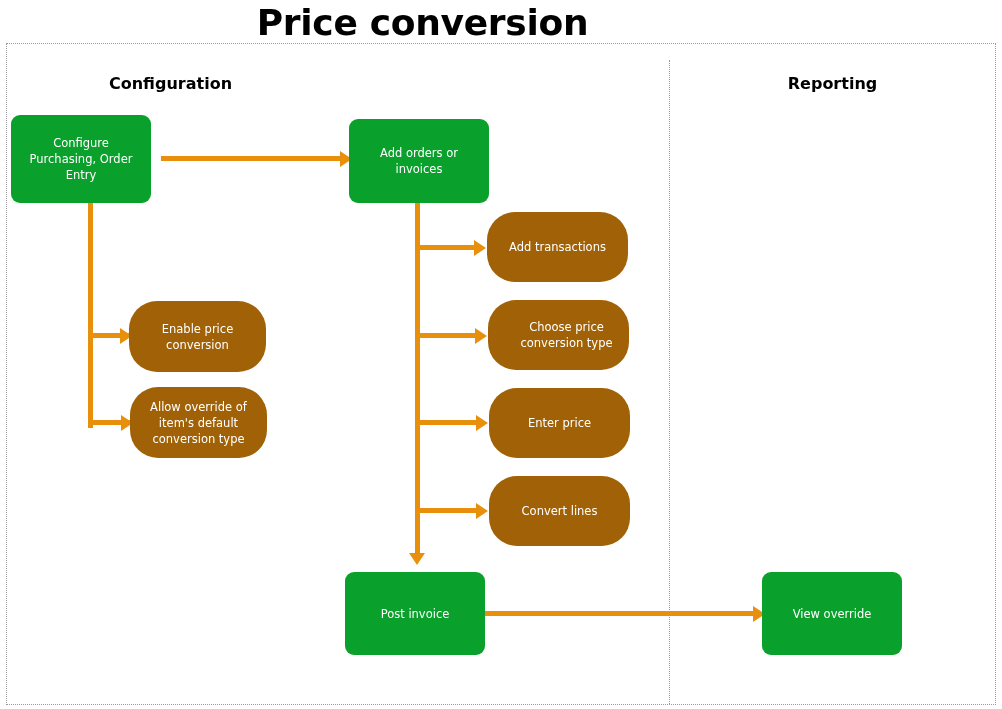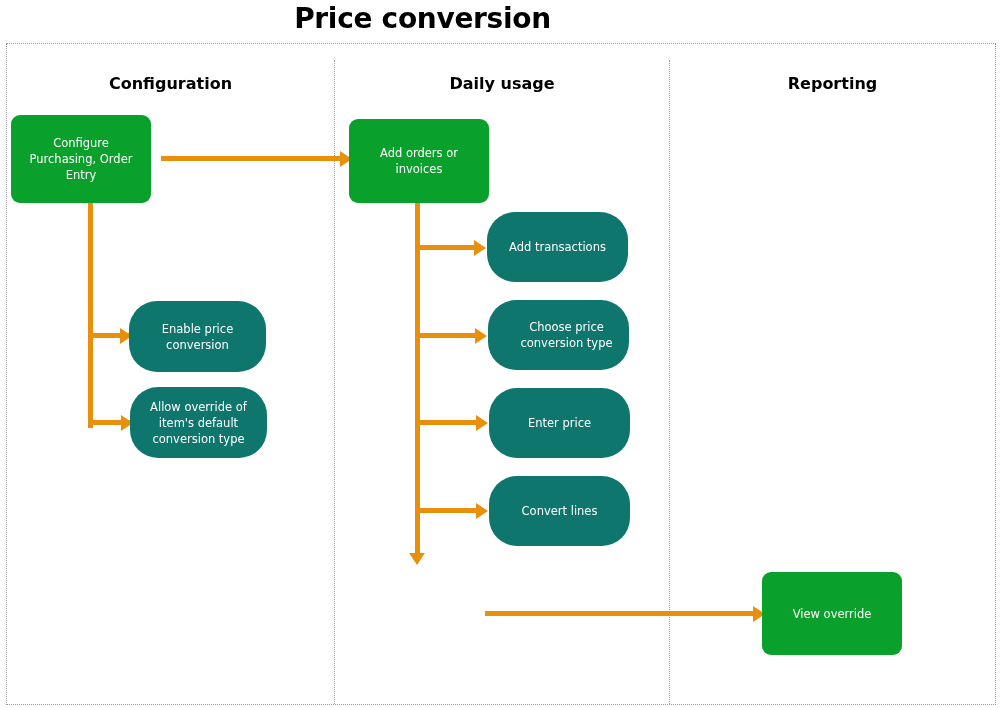--- a/index.html
+++ b/index.html
@@ -18,21 +18,21 @@
     overflow: hidden;
   }
 
   
   #diagram-title {
     position: absolute;
     left: 0;
     top: 2px;
     width: 845px;
     text-align: center;
-    font-size: 28px;
+    font-size: 36px;
     font-weight: bold;
     color: #000000;
     letter-spacing: -0.3px;
     font-family: "DejaVu Sans", "Liberation Sans", sans-serif;
   }
 
   
   #lanes {
     position: absolute;
     left: 6px;
@@ -83,21 +83,21 @@
     justify-content: center;
     text-align: center;
     color: #ffffff;
     font-size: 11.5px;
     line-height: 16px;
     padding: 4px 9px;
     font-family: "DejaVu Sans", "Liberation Sans", sans-serif;
     z-index: 4;
   }
   .node.green { background: #0AA02C; }
-  .node.navy  { background: #0f766e; border-radius: 28px; }
+  .node.navy  { background: #a16207; border-radius: 28px; }
 
   
   .conn {
     position: absolute;
     background: #E8900C;
     z-index: 3;
   }
   .conn.h { height: 5px; }
   .conn.v { width: 5px; }
 
@@ -124,23 +124,20 @@
 <div id="canvas">
 
   <div id="diagram-title">Price conversion</div>
 
   <div id="lanes">
 
     <div class="lane" style="left:0px; width:327px;">
       <div class="lane-title">Configuration</div>
     </div>
 
-    <div class="lane lane-tex lane-sep" style="left:327px; width:335px;">
-      <div class="lane-title">Daily usage</div>
-    </div>
 
     <div class="lane lane-tex lane-sep" style="left:662px; width:326px;">
       <div class="lane-title">Reporting</div>
     </div>
 
   </div>
 
   <div class="conn h" style="left:161px; top:156px; width:184px;"></div>
   <div class="arrow-r" style="left:340px; top:151px;"></div>
 
@@ -179,16 +176,17 @@
   <div class="node green" style="left:349px; top:119px; width:140px; height:84px;">Add orders or invoices</div>
 
   <div class="node navy" style="left:487px; top:212px; width:141px; height:70px;">Add transactions</div>
 
   <div class="node navy" style="left:488px; top:300px; width:141px; height:70px;padding-left:25px;">Choose price conversion type</div>
 
   <div class="node navy" style="left:489px; top:388px; width:141px; height:70px;">Enter price</div>
 
   <div class="node navy" style="left:489px; top:476px; width:141px; height:70px;">Convert lines</div>
 
+  <div class="node green" style="left:345px; top:572px; width:140px; height:83px;">Post invoice</div>
 
   <div class="node green" style="left:762px; top:572px; width:140px; height:83px;">View override</div>
 
 </div>
 
 </body></html>

